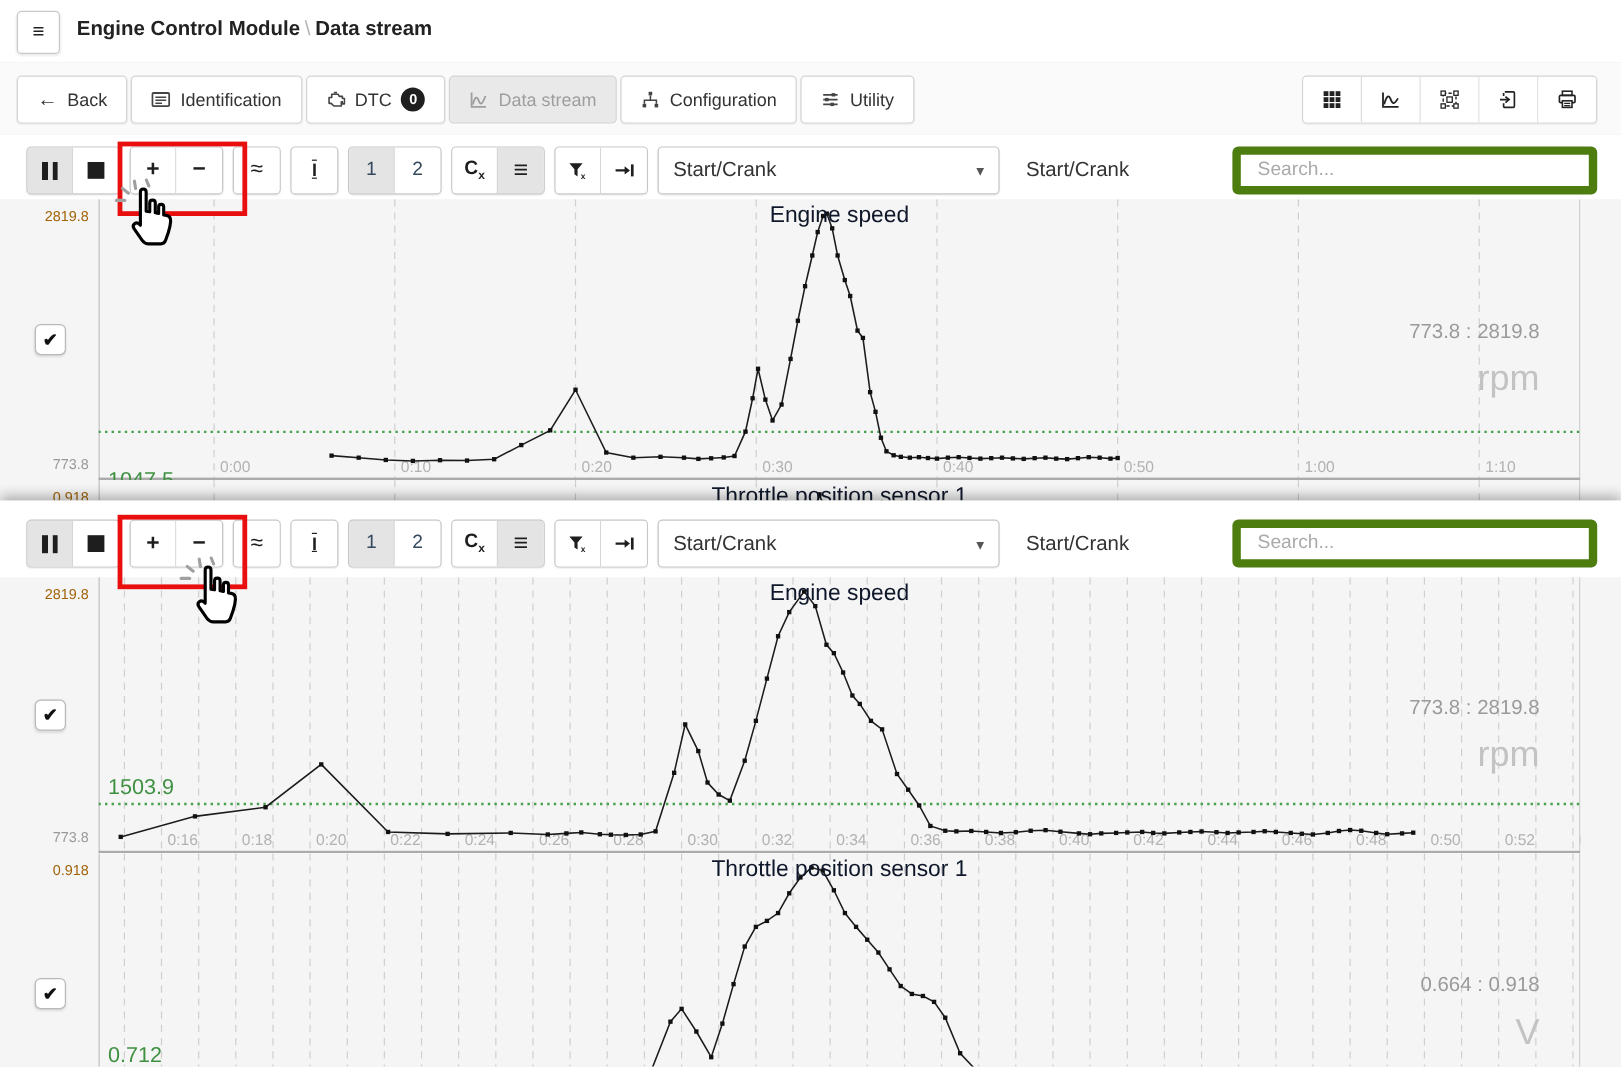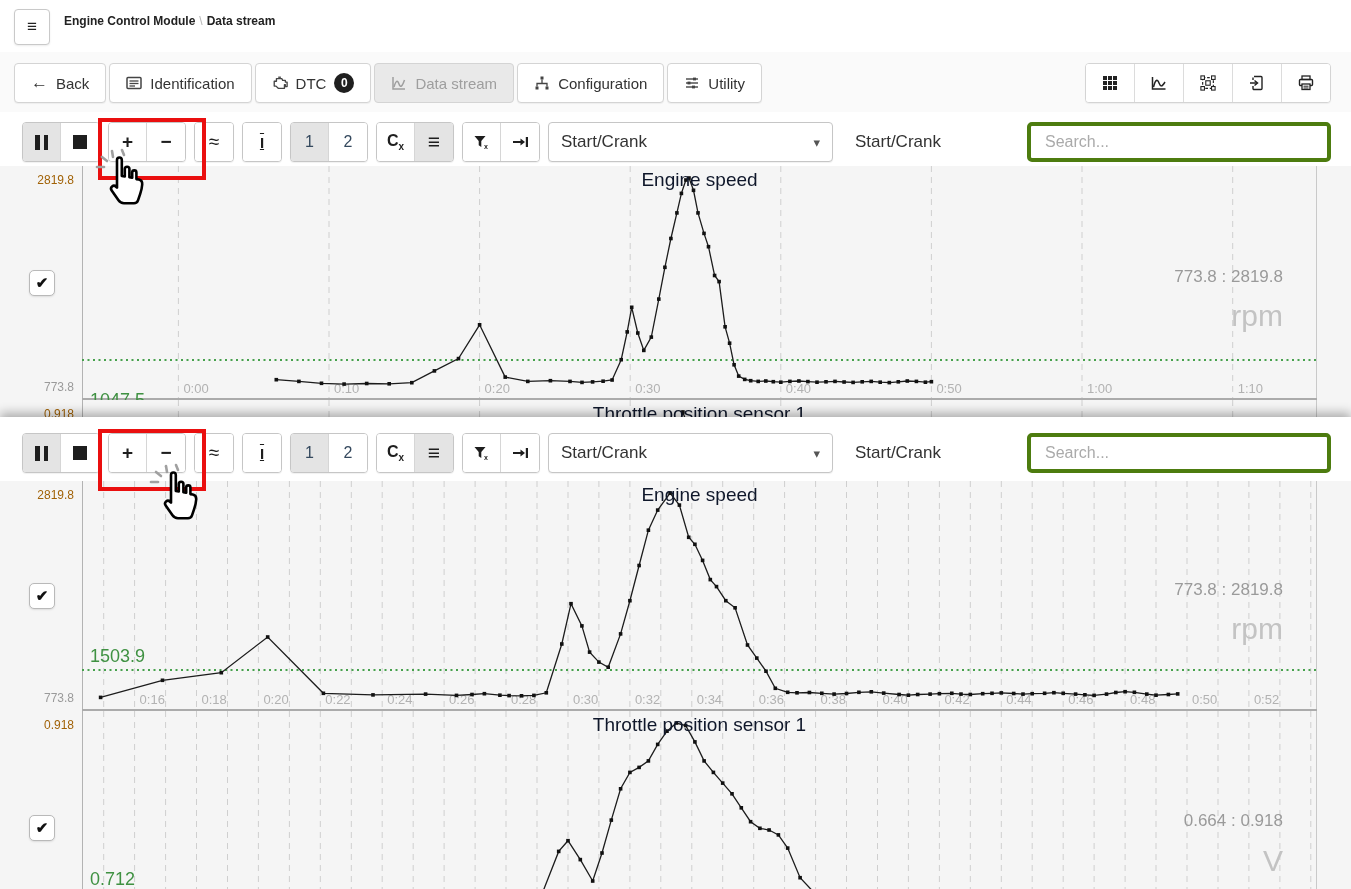--- a/index.html
+++ b/index.html
@@ -4,21 +4,21 @@
 <style>
   html,body{margin:0;padding:0}
   body{width:1351px;height:889px;position:relative;overflow:hidden;background:#e8e8e8;
        font-family:"Liberation Sans",sans-serif;color:#333}
   
   .header{position:absolute;left:0;top:0;width:1351px;height:52px;background:#fff;
           border-bottom:1px solid #e2e2e2;z-index:6}
   .menu-btn{position:absolute;left:14px;top:9px;width:34px;height:34px;background:#fff;
             border:1px solid #c9c9c9;border-radius:4px;box-shadow:0 1px 2px rgba(0,0,0,.08);
             display:flex;align-items:center;justify-content:center;font-size:17px;color:#222;font-weight:bold}
-  .crumb{position:absolute;left:64px;top:14px;font-size:12px;font-weight:bold;color:#222}
+  .crumb{position:absolute;left:64px;top:14px;font-size:17px;font-weight:bold;color:#222}
   .crumb .sep{color:#b5b5b5;font-weight:normal;padding:0 4px}
   .hdr-right{position:absolute;right:20px;top:0;height:52px;display:flex;align-items:center;gap:22px}
   .volt{font-size:17px;color:#5d5d5d}
   .volt .vu{color:#b3b3b3;margin-left:3px}
   
   .tabbar{position:absolute;left:0;top:52px;width:1351px;height:60px;background:#fafafa;z-index:6}
   .tabs{position:absolute;left:14px;top:11px;display:flex;gap:3px}
   .tab{height:38px;background:#fff;border:1px solid #d4d4d4;border-radius:4px;display:flex;
        align-items:center;gap:8px;padding:0 16px;font-size:15px;color:#333;box-shadow:0 1px 1px rgba(0,0,0,.05);cursor:pointer}
   .tab.disabled{background:#e9e9e9;color:#9e9e9e;box-shadow:none;cursor:default}
@@ -43,21 +43,21 @@
   .tbtn.num{font-size:16px;color:#35495e}
   .pausebars{display:flex;gap:4px}.pausebars i{display:block;width:4.5px;height:15px;background:#1e1e1e}
   .stopsq{width:14px;height:14px;background:#1e1e1e}
   .fiticon{font-size:15px;font-weight:bold;text-decoration:overline underline}
   .cx{font-size:16px;font-weight:bold}.cx sub{font-size:10px}
   .dropdown{width:285px;height:40px;border:1px solid #c6c6c6;border-radius:4px;background:#fff;
             display:flex;align-items:center;justify-content:space-between;padding:0 12px;
             box-sizing:border-box;font-size:17px;color:#333;cursor:pointer;box-shadow:0 1px 1px rgba(0,0,0,.06)}
   .dropdown .caret{color:#555;font-size:13px}
   .grouplabel{font-size:17px;color:#333;margin-left:14px}
-  .search{position:absolute;left:1027px;width:304px;height:40px;border:4px solid #4d7c0f;border-radius:5px;
+  .search{position:absolute;left:1027px;width:304px;height:40px;border:7px solid #4d7c0f;border-radius:5px;
           box-sizing:border-box;padding:0 14px;font-size:16px;color:#333;outline:none;background:#fff;
           font-family:"Liberation Sans",sans-serif}
   .search::placeholder{color:#aaa}
   .panel1 .search{top:10px}.panel2 .search{top:16px}
   
   .chart{position:absolute;left:0;width:1351px;background:#f5f5f5}
   .plotwrap{position:absolute;left:82px;top:0;width:1235px;height:100%}
   .plotwrap svg{position:absolute;left:0;top:0}
   .ymax{position:absolute;top:7px;left:0;width:74px;text-align:right;font-size:12px;color:#a16207}
   .ymin{position:absolute;bottom:6px;left:0;width:74px;text-align:right;font-size:12px;color:#9a9a9a}

